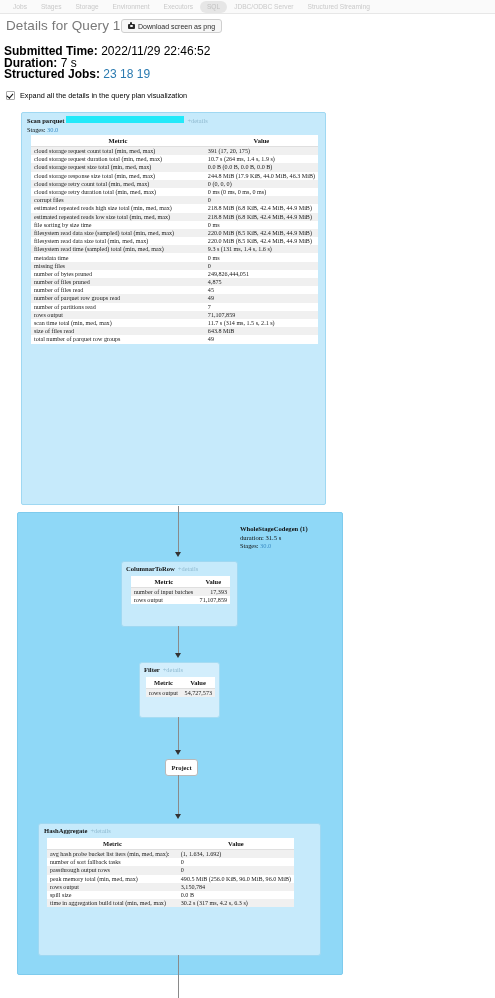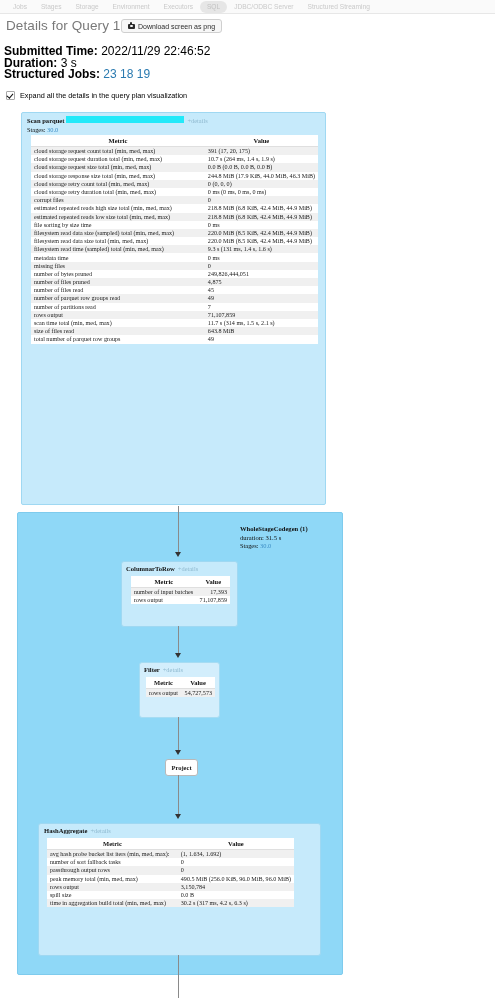--- a/index.html
+++ b/index.html
@@ -329,21 +329,21 @@
     <span>Download screen as png</span>
   </div>
 
   <div class="meta" id="meta-submitted">
     <b>Submitted Time:</b>
     <span class="val">2022/11/29 22:46:52</span>
   </div>
 
   <div class="meta" id="meta-duration">
     <b>Duration:</b>
-    <span class="val">3 s</span>
+    <span class="val">7 s</span>
   </div>
 
   <div class="meta" id="meta-jobs">
     <b>Structured Jobs:</b>
     <span class="joblink">23</span>
     <span class="joblink">18</span>
     <span class="joblink">19</span>
   </div>
 
   <div class="expand-row">

